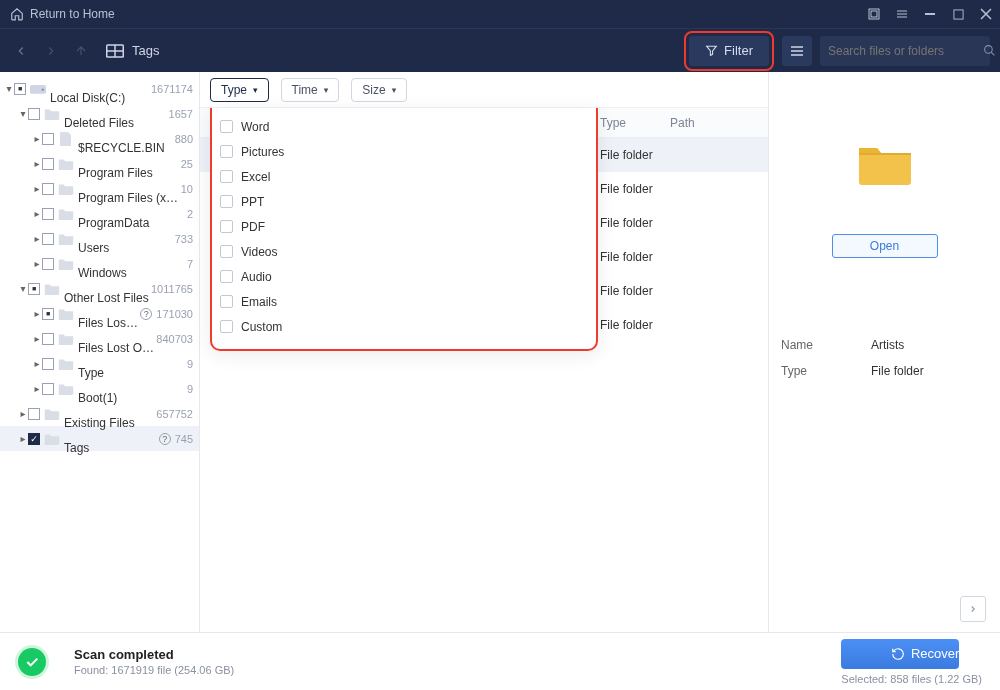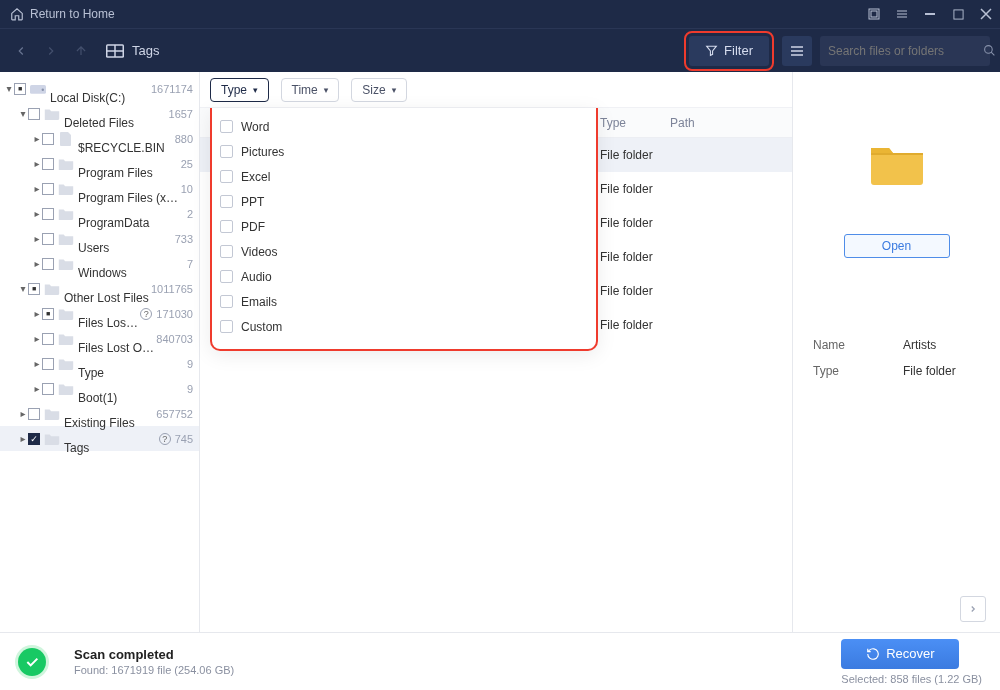--- a/index.html
+++ b/index.html
@@ -47,34 +47,34 @@
 .col-type { width: 70px; }
 .col-path { flex: 1; }
 .gridbody .row { height: 34px; display: flex; align-items: center; font-size: 12px; color: #333; }
 .gridbody .row.sel { background: #eef1f7; }
 .gridbody .row .c { overflow: hidden; white-space: nowrap; }
 
 .dropdown { position: absolute; top: 36px; left: 10px; width: 388px; background: #fff; border: 2px solid #ef3b2d; border-top: none; border-radius: 0 0 10px 10px; padding: 6px 8px 10px; box-shadow: 0 4px 20px rgba(0,0,0,.08); }
 .dropdown .opt { height: 25px; display: flex; align-items: center; gap: 8px; font-size: 12px; color: #333; }
 .dropdown .opt .cb { width: 13px; height: 13px; border: 1px solid #c3c8d4; border-radius: 2px; }
 
-.rightpane { width: 208px; border-left: 1px solid #e6e8ed; padding: 30px 20px 10px; display: flex; flex-direction: column; align-items: center; position: relative; }
+.rightpane { width: 232px; border-left: 1px solid #e6e8ed; padding: 30px 12px 10px; display: flex; flex-direction: column; align-items: center; position: relative; }
 .big-folder { width: 56px; height: 44px; margin-top: 40px; }
 .open-btn { margin-top: 48px; width: 106px; height: 24px; border: 1px solid #4f8de8; color: #3b7be0; background: #f4f9ff; border-radius: 3px; font-size: 12px; }
 .props { margin-top: 80px; width: 100%; font-size: 12px; color: #333; }
 .props .pr { display: flex; margin-bottom: 12px; }
 .props .pn { width: 90px; color: #666; }
 .pager { position: absolute; bottom: 10px; right: 14px; width: 26px; height: 26px; border: 1px solid #d3d7e0; border-radius: 3px; display: flex; align-items: center; justify-content: center; color: #9aa1b2; }
 
 .footer { height: 58px; border-top: 1px solid #e6e8ed; display: flex; align-items: center; padding: 0 18px; }
 .status-ico { width: 28px; height: 28px; border-radius: 50%; background: #18c964; display: flex; align-items: center; justify-content: center; box-shadow: 0 0 0 3px #d0f5dd; margin-right: 28px; }
 .status-txt .t1 { font-size: 13px; font-weight: 700; color: #222; }
 .status-txt .t2 { font-size: 11px; color: #8a90a0; margin-top: 2px; }
 .footer .fs { flex: 1; }
-.recover-btn { width: 118px; height: 30px; background: linear-gradient(#4b8ff5,#3b7be0); color: #fff; border: none; border-radius: 4px; font-size: 13px; display: inline-flex; align-items: center; justify-content: center; gap: 6px; }
+.recover-btn { width: 118px; height: 30px; background: linear-gradient(#4b8ff5,#3b7be0); color: #fff; border: none; border-radius: 4px; font-size: 13px; display: inline-flex; align-items: center; justify-content: flex-end; gap: 6px; }
 .sel-info { font-size: 11px; color: #8a90a0; margin-top: 4px; text-align: right; }
 
 svg { display: block; }
 </style>
 </head>
 <body>
 
 <div class="titlebar">
   <div class="home">
     <span>

